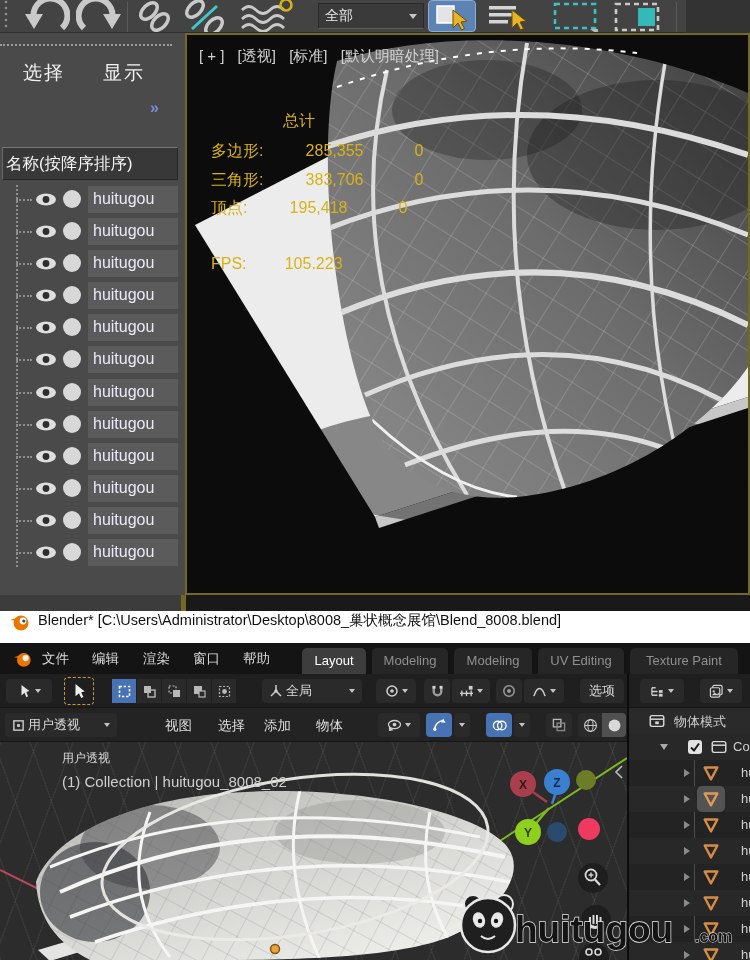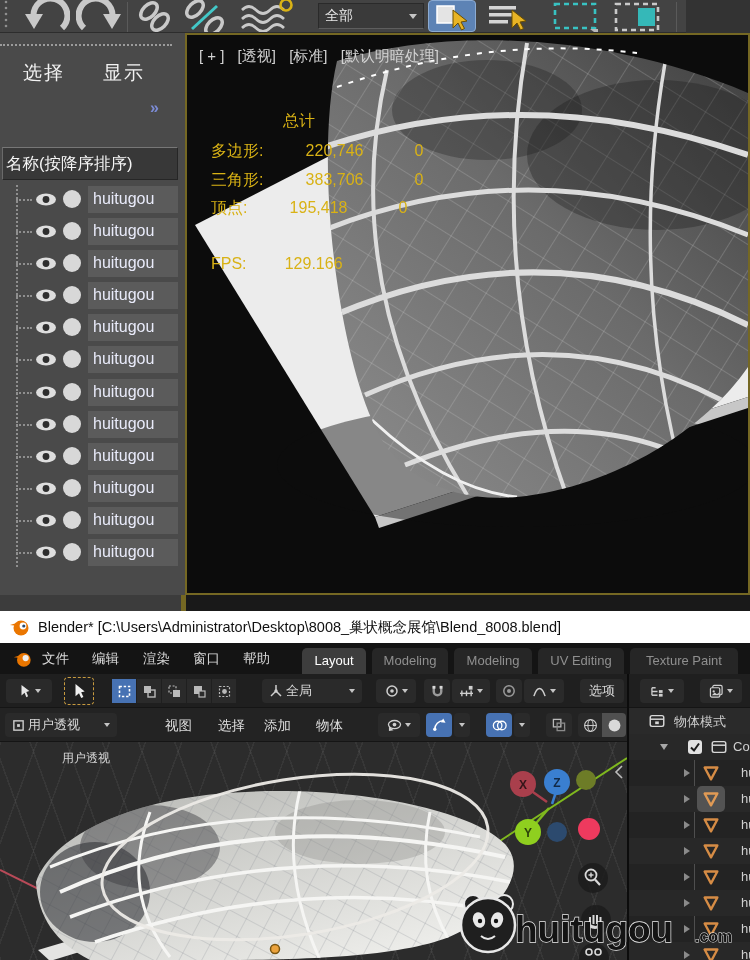--- a/index.html
+++ b/index.html
@@ -35,21 +35,21 @@
   #mx-vplabel span { margin-right:9px; }
   .mx-stats { position:absolute; color:#d9b215; font-size:16px; white-space:nowrap; }
   .mx-stats .val { display:inline-block; width:100px; text-align:right; }
   .mx-stats .zero { display:inline-block; width:60px; text-align:right; }
 
   #max-strip { left:0; top:595px; width:750px; height:16px; background:#191919; }
   #max-strip .lft { position:absolute; left:0; top:0; width:181px; height:16px; background:#3c3c3c; }
   #max-strip .gold { position:absolute; left:181px; top:0; width:5px; height:16px; background:#756823; }
 
   
-  #b-titlebar { left:0; top:611px; width:750px; height:32px; background:#ffffff; display:flex; align-items:center; }
+  #b-titlebar { left:0; top:611px; width:750px; height:32px; background:#ffffff; display:flex; align-items:flex-start; }
   #b-titlebar .txt { color:#111; font-size:14.5px; margin-left:8px; white-space:nowrap; }
 
   
   #b-menubar { left:0; top:643px; width:750px; height:31px; background:#141414;padding-left:28px; }
   .b-menu { position:absolute; top:7px; color:#d8d8d8; font-size:13.5px; }
   .b-tab { position:absolute; top:5px; height:26px; border-radius:5px 5px 0 0; font-size:13px; line-height:26px; text-align:center; background:#262626; color:#8f8f8f; }
   .b-tab.active { background:#3d3d3d; color:#ffffff; }
 
   
   #b-toolhdr { left:0; top:674px; width:627px; height:34px; background:#1f1f1f; border-bottom:1px solid #151515; }
@@ -325,24 +325,24 @@
       </g>
       <path d="M150,52 Q300,0 450,18" stroke="#ffffff" stroke-width="2" stroke-dasharray="5 7" fill="none"></path>
     </svg>
     <div id="mx-vplabel">
       <span>[ + ]</span>
       <span>[透视]</span>
       <span>[标准]</span>
       <span>[默认明暗处理]</span>
     </div>
     <div class="mx-stats" style="left:96px; top:76px">总计</div>
-    <div class="mx-stats" style="left:24px; top:106px"><span>多边形:</span><span class="val">220,746</span><span class="zero">0</span></div>
+    <div class="mx-stats" style="left:24px; top:106px"><span>多边形:</span><span class="val">285,355</span><span class="zero">0</span></div>
     <div class="mx-stats" style="left:24px; top:135px"><span>三角形:</span><span class="val">383,706</span><span class="zero">0</span></div>
     <div class="mx-stats" style="left:24px; top:163px"><span>顶点:</span><span class="val">195,418</span><span class="zero">0</span></div>
-    <div class="mx-stats" style="left:24px; top:220px"><span>FPS:</span><span class="val" style="width:96px">129.166</span></div>
+    <div class="mx-stats" style="left:24px; top:220px"><span>FPS:</span><span class="val" style="width:96px">105.223</span></div>
   </div>
 
   <div class="abs" id="max-strip">
     <div class="lft"></div>
     <div class="gold"></div>
   </div>
 
   <div class="abs" id="b-titlebar">
     <svg width="22" height="22" viewBox="0 0 22 22" style="margin-left:8px">
       <path d="M2 9 L12 6 L10 10 Z" fill="#ea7600"></path>
@@ -556,20 +556,21 @@
           <path d="M150,70 Q120,150 170,215" stroke-width="3"></path>
           <path d="M300,48 Q280,130 320,218" stroke-width="3"></path>
           <path d="M430,70 Q415,140 450,200" stroke-width="3"></path>
         </g>
       </g>
       <ellipse cx="295" cy="115" rx="195" ry="78" fill="none" stroke="#eceae6" stroke-width="3" transform="rotate(-9 295 115)" opacity="0.95"></ellipse>
       <circle cx="275" cy="207" r="4.5" fill="#eba23c" stroke="#7a5510" stroke-width="1.5"></circle>
     </svg>
 
     <div id="b-viewlabel">用户透视</div>
+    <div id="b-context">(1) Collection | huitugou_8008_02</div>
 
     <svg width="627" height="218" viewBox="0 0 627 218" style="position:absolute;left:0;top:0">
       <line x1="530" y1="48" x2="547" y2="60" stroke="#a93f4c" stroke-width="2.5"></line>
       <line x1="557" y1="47" x2="552" y2="62" stroke="#3a7fd0" stroke-width="2.5"></line>
       <line x1="532" y1="86" x2="549" y2="66" stroke="#7fb81e" stroke-width="2.5"></line>
       <g font-family="Liberation Sans, sans-serif" font-size="12" font-weight="bold" text-anchor="middle">
         <circle cx="523" cy="42" r="13" fill="#a93f4c"></circle>
         <text x="523" y="46.5" fill="#33151a">X</text>
         <circle cx="557" cy="40" r="13" fill="#3a7fd0"></circle>
         <text x="557" y="44.5" fill="#122a47">Z</text>

